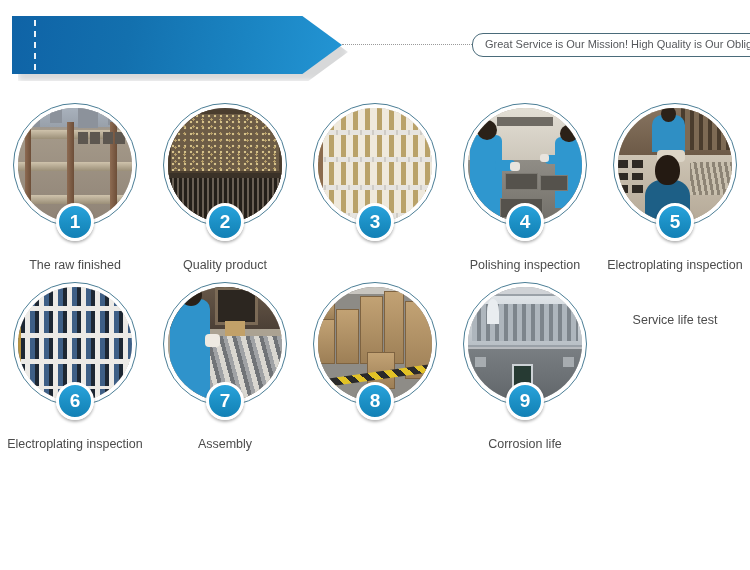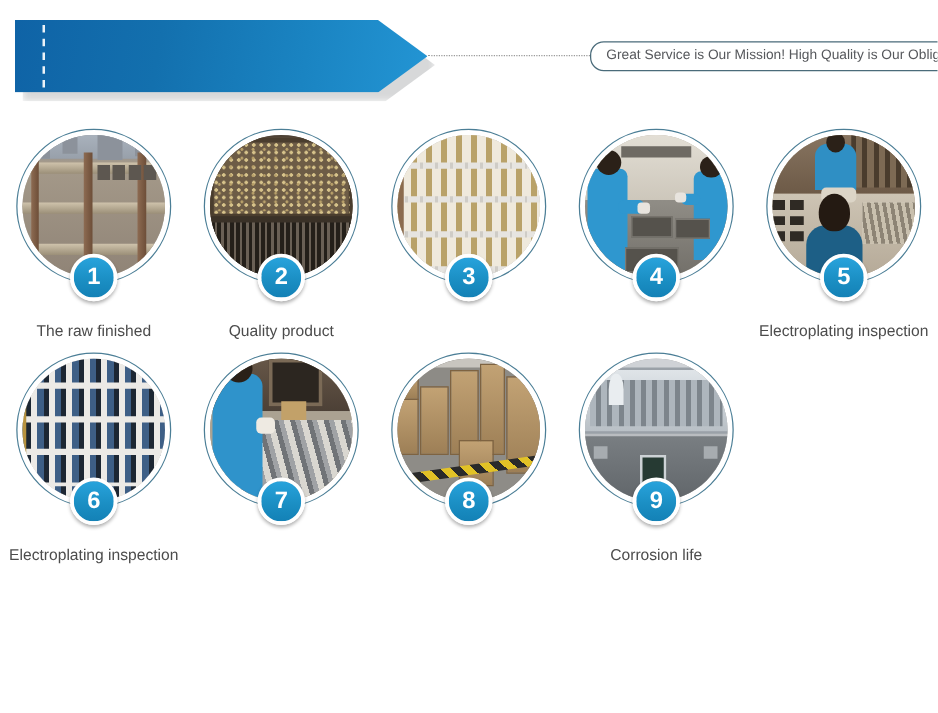--- a/index.html
+++ b/index.html
@@ -380,20 +380,21 @@
             <div class="layer head" style="left:78%;top:18%;width:14%;height:14%;"></div>
             <div class="layer arm" style="left:66%;top:42%;width:12%;height:7%;"></div>
             <div class="layer hand" style="left:62%;top:41%;width:7%;height:7%;"></div>
             <div class="layer plate" style="left:34%;top:56%;width:26%;height:14%;"></div>
             <div class="layer plate" style="left:62%;top:58%;width:22%;height:13%;"></div>
             <div class="layer plate" style="left:30%;top:76%;width:34%;height:16%;"></div>
           </div>
         </div>
         <div class="badge">4</div>
       </div>
+      <div class="caption">Polishing inspection</div>
     </div>
 
     <div class="cell">
       <div class="photo-wrap">
         <div class="photo-ring"></div>
         <div class="photo">
           <div class="scene s5">
             <div class="layer back"></div>
             <div class="layer backrack"></div>
             <div class="layer tbl"></div>
@@ -450,20 +451,21 @@
             <div class="layer tbl"></div>
             <div class="layer parts"></div>
             <div class="layer bx"></div>
             <div class="layer w"></div>
             <div class="layer head"></div>
             <div class="layer hand"></div>
           </div>
         </div>
         <div class="badge">7</div>
       </div>
+      <div class="caption">Assembly</div>
     </div>
 
     <div class="cell">
       <div class="photo-wrap">
         <div class="photo-ring"></div>
         <div class="photo">
           <div class="scene s8">
             <div class="layer ceil"></div>
             <div class="layer floor"></div>
             <div class="layer bx" style="left:2%;top:30%;width:16%;height:36%;"></div>
@@ -494,16 +496,17 @@
             <div class="layer pnl" style="left:10%;top:60%;width:9%;height:8%;"></div>
             <div class="layer pnl" style="left:80%;top:60%;width:9%;height:8%;"></div>
           </div>
         </div>
         <div class="badge">9</div>
       </div>
       <div class="caption">Corrosion life</div>
     </div>
 
     <div class="cell">
+      <div class="caption">Service life test</div>
     </div>
 
   </div>
 </div>
 
 </body></html>

